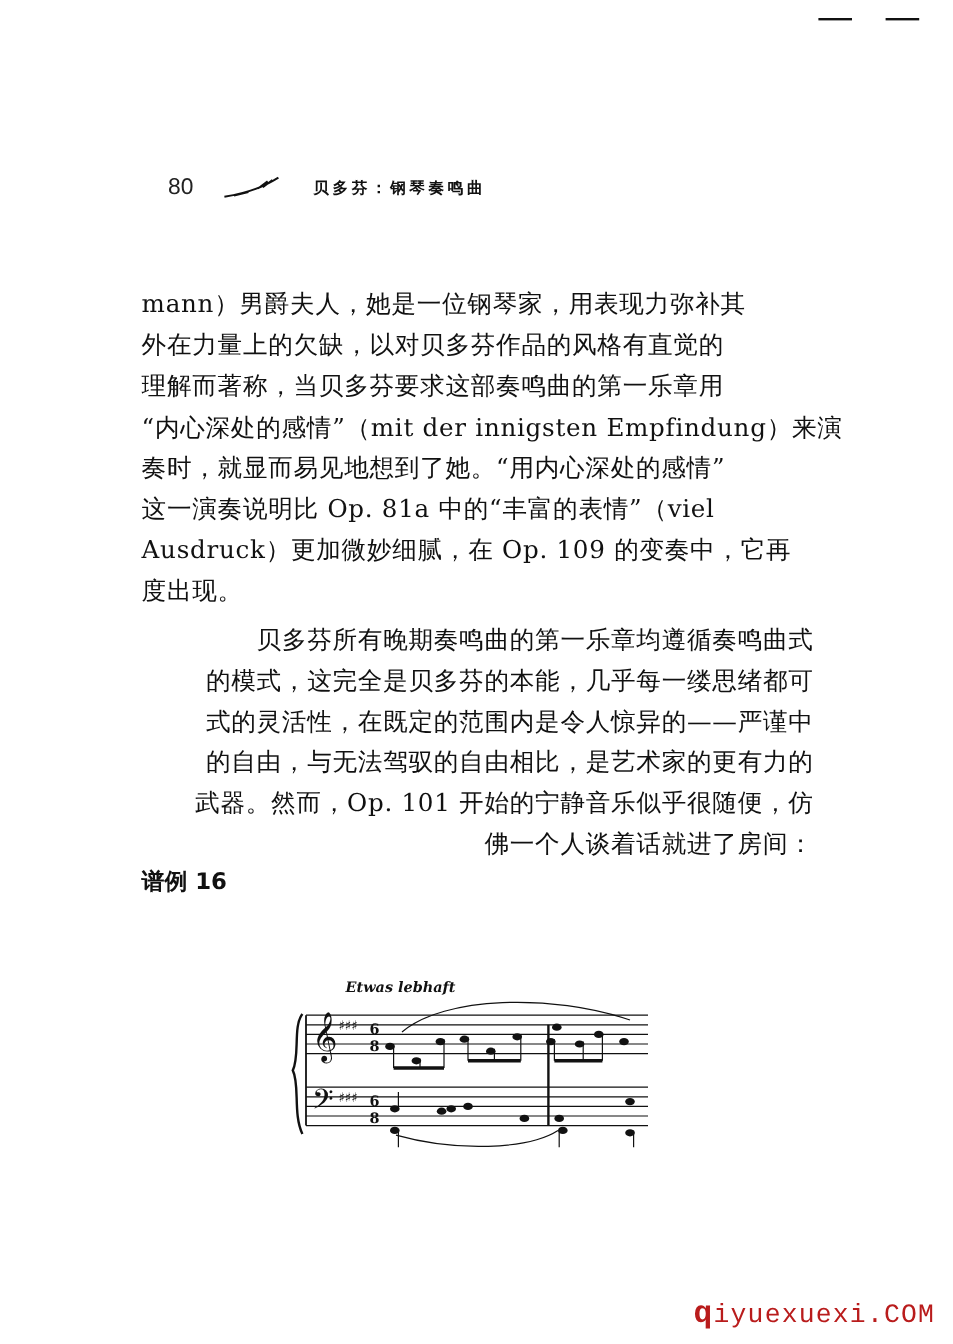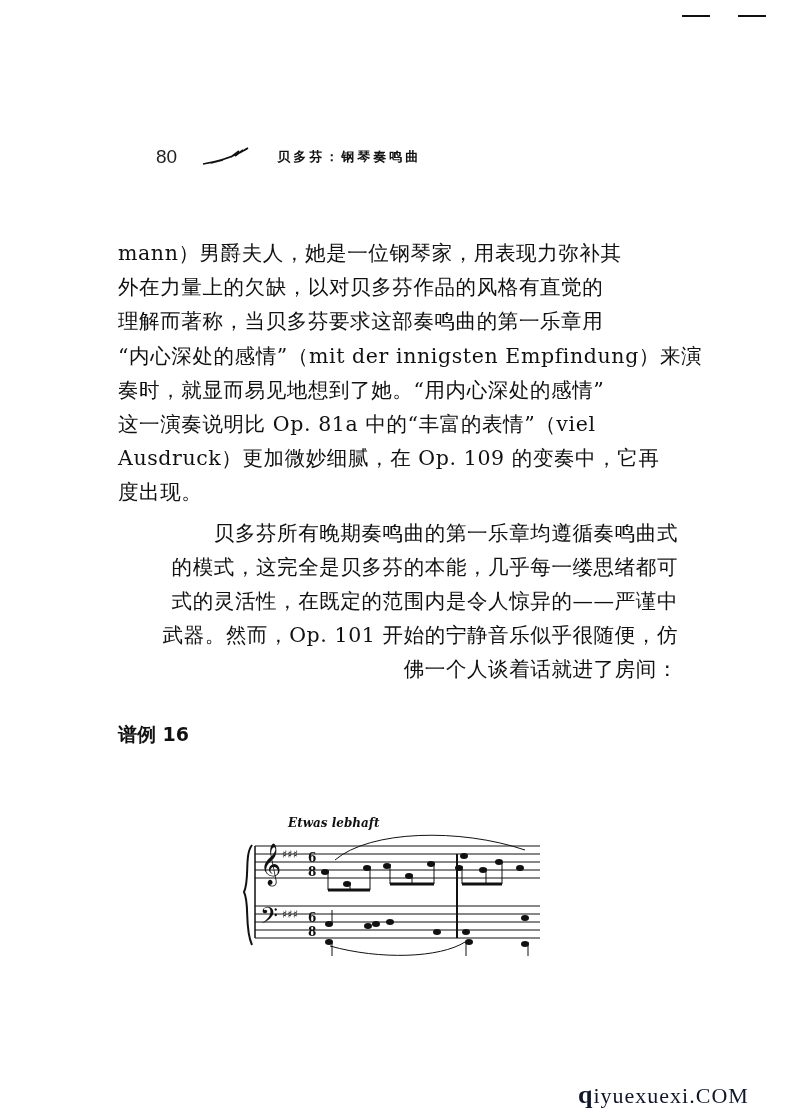--- a/index.html
+++ b/index.html
@@ -1,31 +1,31 @@
 <!DOCTYPE html>
 <html><head>
 <meta charset="utf-8">
 <style>
   html, body { margin:0; padding:0; }
   body {
     width:794px; height:1120px; background:#ffffff; position:relative; overflow:hidden;
     font-family: "DejaVu Serif", "Liberation Serif", serif; color:#111;
   }
   .corner-mark { position:absolute; top:15px; height:2px; width:28px; background:#111; }
-  .header { position:absolute; top:142px; left:140px; height:30px; display:flex; align-items:center;margin-left:16px; }
+  .header { position:absolute; top:142px; left:140px; height:30px; display:flex; align-items:center; }
   .page-num { font-family:"Liberation Sans", sans-serif; font-size:19px; color:#222; }
   .ornament { margin-left:24px; width:48px; height:20px; }
   .running-title { margin-left:28px; font-weight:bold; font-size:13px; letter-spacing:3px; font-family:"DejaVu Sans", sans-serif; }
   .body-text { position:absolute; left:118px; top:236px; width:560px; }
   .line { font-size:20.5px; line-height:34.2px; height:34.2px; white-space:nowrap; letter-spacing:0.6px; }
   .indent { padding-left:41px; }
   .example-label { position:absolute; left:118px; top:722px; font-family:"DejaVu Sans", sans-serif; font-weight:bold; font-size:19px; }
   .score { position:absolute; left:240px; top:810px; width:300px; height:150px; }
   .tempo { position:absolute; left:48px; top:6px; font-size:12px; font-weight:bold; font-family:"DejaVu Serif", serif;font-style:italic; }
-  .watermark { position:absolute; left:578px; top:1080px; font-family:Liberation Serif, serif; font-size:22px; color:#0f172a; letter-spacing:1px; }
+  .watermark { position:absolute; left:578px; top:1080px; font-family:Liberation Mono, monospace; font-size:22px; color:#b91c1c; letter-spacing:1px; }
   .watermark .q { font-weight:bold; font-size:26px; }
 </style>
 </head>
 <body>
 
 <div class="corner-mark" style="left:682px;"></div>
 <div class="corner-mark" style="left:738px;"></div>
 
 <div class="header">
   <span class="page-num">80</span>
@@ -43,20 +43,21 @@
     <div class="line">“内心深处的感情”（mit der innigsten Empfindung）来演</div>
     <div class="line">奏时，就显而易见地想到了她。“用内心深处的感情”</div>
     <div class="line">这一演奏说明比 Op. 81a 中的“丰富的表情”（viel</div>
     <div class="line">Ausdruck）更加微妙细腻，在 Op. 109 的变奏中，它再</div>
     <div class="line">度出现。</div>
   </div>
   <div style="margin-top:6px;text-align:right;">
     <div class="line indent">贝多芬所有晚期奏鸣曲的第一乐章均遵循奏鸣曲式</div>
     <div class="line">的模式，这完全是贝多芬的本能，几乎每一缕思绪都可</div>
     <div class="line">式的灵活性，在既定的范围内是令人惊异的——严谨中</div>
+    <div class="line">的自由，与无法驾驭的自由相比，是艺术家的更有力的</div>
     <div class="line">武器。然而，Op. 101 开始的宁静音乐似乎很随便，仿</div>
     <div class="line">佛一个人谈着话就进了房间：</div>
   </div>
 </div>
 
 <div class="example-label">谱例 16</div>
 
 <div class="score">
   <span class="tempo">Etwas lebhaft</span>
   <svg width="300" height="150" viewBox="0 0 300 150">

